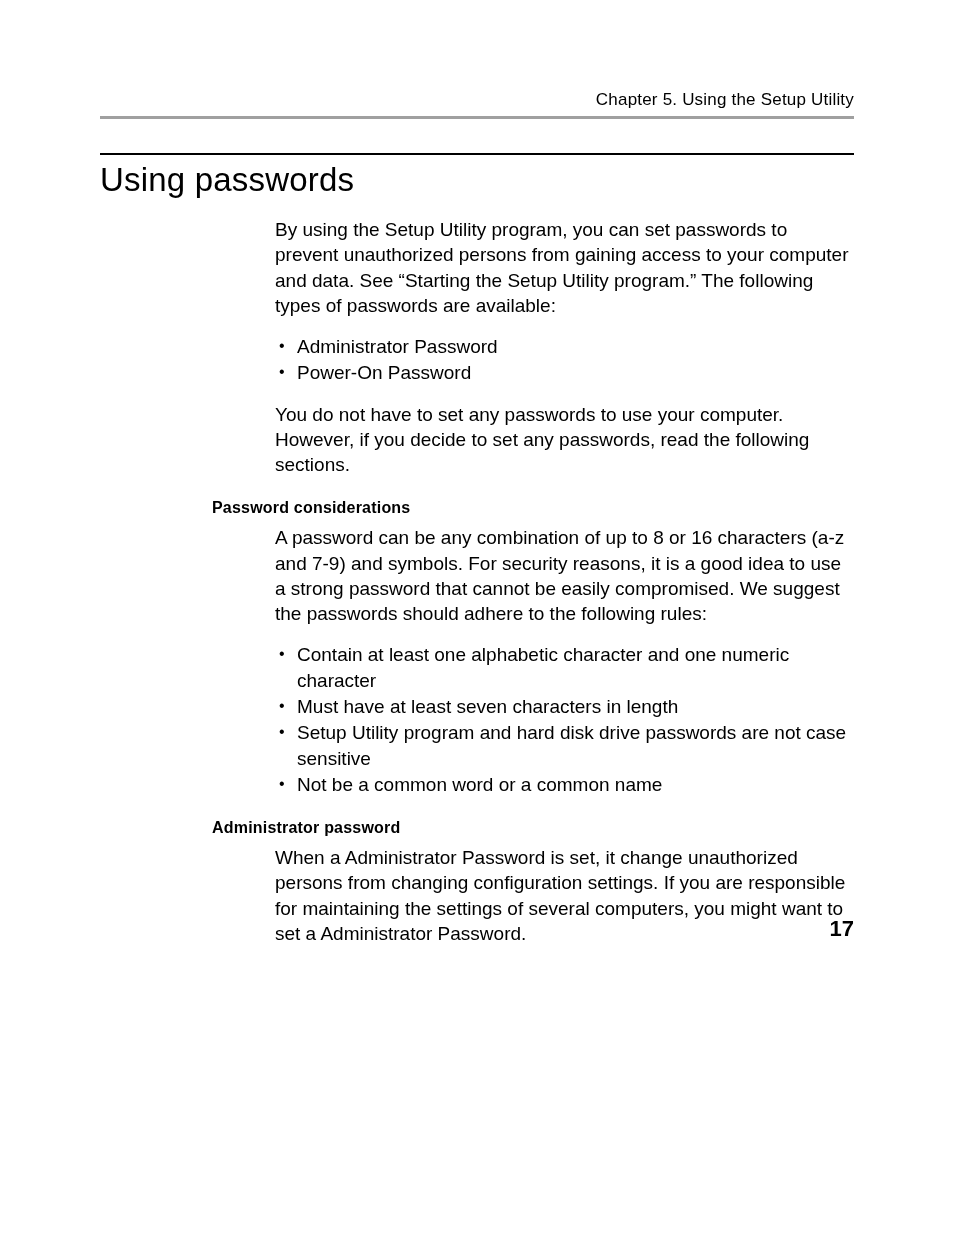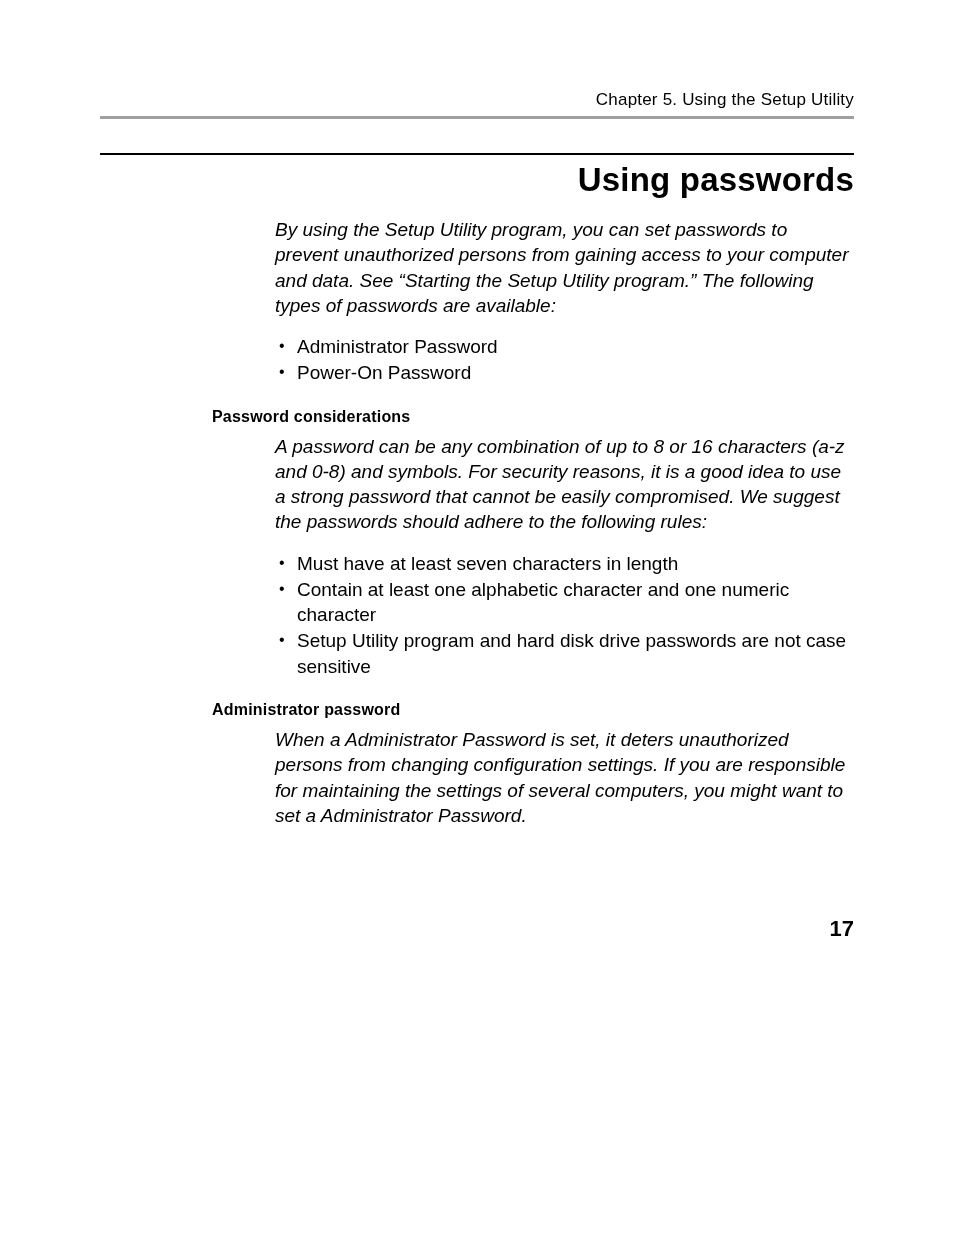--- a/index.html
+++ b/index.html
@@ -28,39 +28,37 @@
     border-top: 3px solid #a0a0a0;
     margin: 4px 0 34px 0;
   }
   .hr-thin {
     border: none;
     border-top: 2px solid #000;
     margin: 0 0 6px 0;
   }
   h1.section-title {
     font-size: 33px;
-    font-weight: 700;
+    font-weight: 400;
     margin: 0 0 18px 0;
     letter-spacing: 0.2px;
-    text-align: right;
   }
   h2.subsection-title {
     font-size: 16px;
     font-weight: 700;
     margin: 22px 0 8px 112px;
     letter-spacing: 0.2px;
   }
   .body-block {
     margin-left: 175px;
     font-size: 19px;
     line-height: 1.33;
   }
   .body-block p {
     margin: 0 0 16px 0;
-    font-style: italic;
   }
   ul.bullets {
     list-style: none;
     padding: 0;
     margin: 0 0 16px 0;
   }
   ul.bullets li {
     position: relative;
     padding-left: 22px;
     margin: 1px 0;
@@ -92,31 +90,33 @@
 
   <hr class="hr-thin">
   <h1 class="section-title">Using passwords</h1>
 
   <div class="body-block">
     <p>By using the Setup Utility program, you can set passwords to prevent unauthorized persons from gaining access to your computer and data. See “Starting the Setup Utility program.” The following types of passwords are available:</p>
     <ul class="bullets">
       <li>Administrator Password</li>
       <li>Power-On Password</li>
     </ul>
+    <p>You do not have to set any passwords to use your computer. However, if you decide to set any passwords, read the following sections.</p>
   </div>
 
   <h2 class="subsection-title">Password considerations</h2>
   <div class="body-block">
-    <p>A password can be any combination of up to 8 or 16 characters (a-z and 0-8) and symbols. For security reasons, it is a good idea to use a strong password that cannot be easily compromised. We suggest the passwords should adhere to the following rules:</p>
+    <p>A password can be any combination of up to 8 or 16 characters (a-z and 7-9) and symbols. For security reasons, it is a good idea to use a strong password that cannot be easily compromised. We suggest the passwords should adhere to the following rules:</p>
     <ul class="bullets">
+      <li>Contain at least one alphabetic character and one numeric character</li>
       <li>Must have at least seven characters in length</li>
-      <li>Contain at least one alphabetic character and one numeric character</li>
       <li>Setup Utility program and hard disk drive passwords are not case sensitive</li>
+      <li>Not be a common word or a common name</li>
     </ul>
   </div>
 
   <h2 class="subsection-title">Administrator password</h2>
   <div class="body-block">
-    <p>When a Administrator Password is set, it deters unauthorized persons from changing configuration settings. If you are responsible for maintaining the settings of several computers, you might want to set a Administrator Password.</p>
+    <p>When a Administrator Password is set, it change unauthorized persons from changing configuration settings. If you are responsible for maintaining the settings of several computers, you might want to set a Administrator Password.</p>
   </div>
 
   <div class="page-number">17</div>
 </div>
 
 </body></html>

